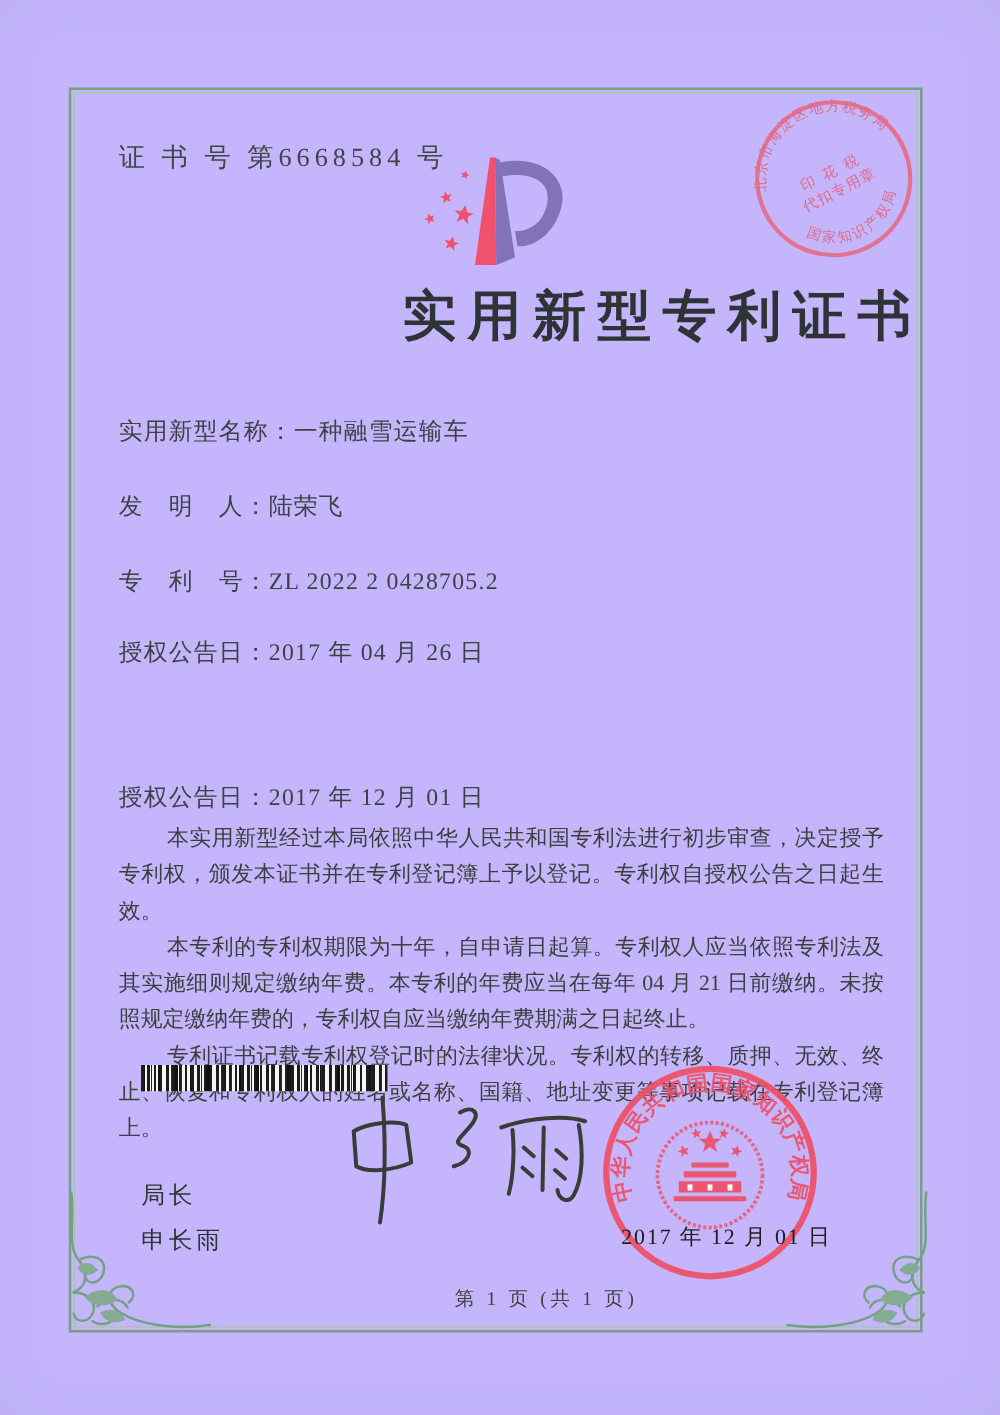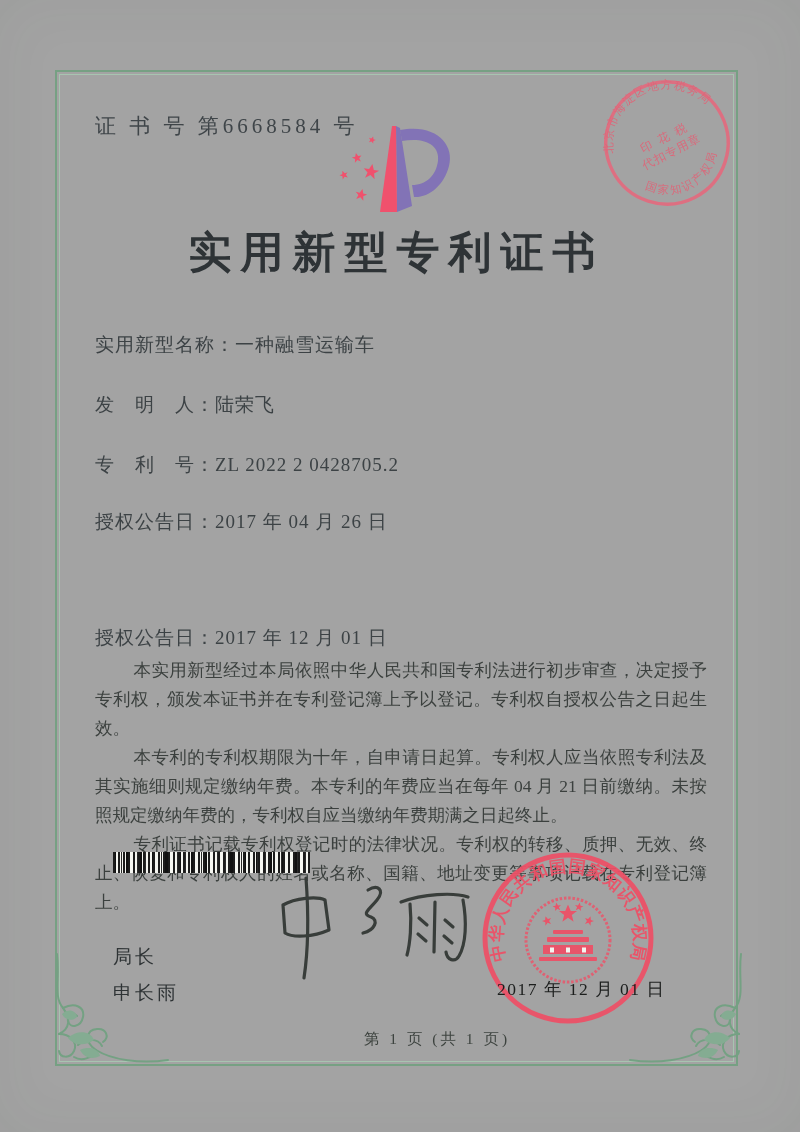--- a/index.html
+++ b/index.html
@@ -4,39 +4,39 @@
 <style>
   html,body{margin:0;padding:0;}
   body{
     width:800px;height:1132px;
     background:#fbfcf7;
     font-family:"Liberation Serif","DejaVu Serif",serif;
     position:relative;overflow:hidden;
   }
   .paper{
     position:absolute;inset:0;
-    background:#a3a3a3;
+    background:#c4b5fd;
     box-shadow:inset 0 0 60px rgba(60,80,60,.05);
   }
   
   .frame-outer{
     position:absolute;left:55px;top:70px;width:683px;height:996px;
     border:2.5px solid #76a083;box-sizing:border-box;z-index:0;
   }
   .frame-inner{
     position:absolute;inset:2px;border:1px solid #a7c4b0;
   }
   .cert-no{
     position:absolute;left:95px;top:112px;
     font-size:21px;letter-spacing:4px;color:#3f4549;z-index:2;
   }
   .logo{position:absolute;left:330px;top:108px;width:140px;height:122px;z-index:2;}
   .doc-title{
     position:absolute;left:55px;top:224px;width:683px;
-    text-align:center;font-size:43px;font-weight:600;
+    text-align:right;font-size:43px;font-weight:600;
     letter-spacing:9px;color:#2e3336;z-index:2;
   }
   .field{
     position:absolute;left:95px;font-size:19px;color:#3c4245;
     letter-spacing:1px;z-index:2;white-space:nowrap;
   }
   .f0{top:332px}.f1{top:392px}.f2{top:452px}.f3{top:509px}.f4{top:567px}.f5{top:625px}
   .body-text{
     position:absolute;left:95px;top:656px;width:612px;z-index:2;
     font-size:17.5px;line-height:29px;color:#3b403e;

